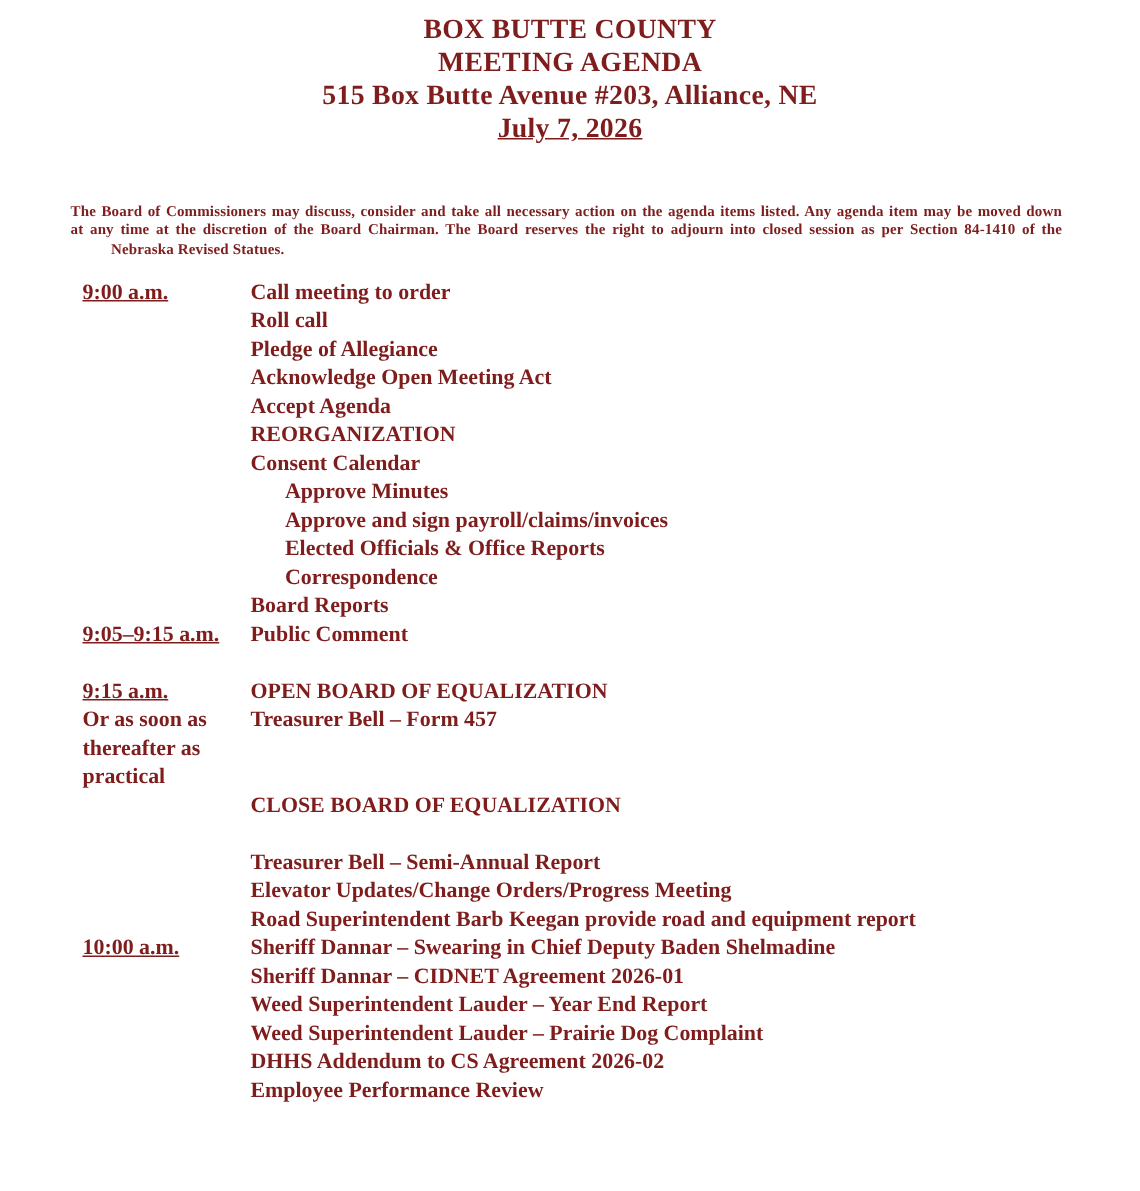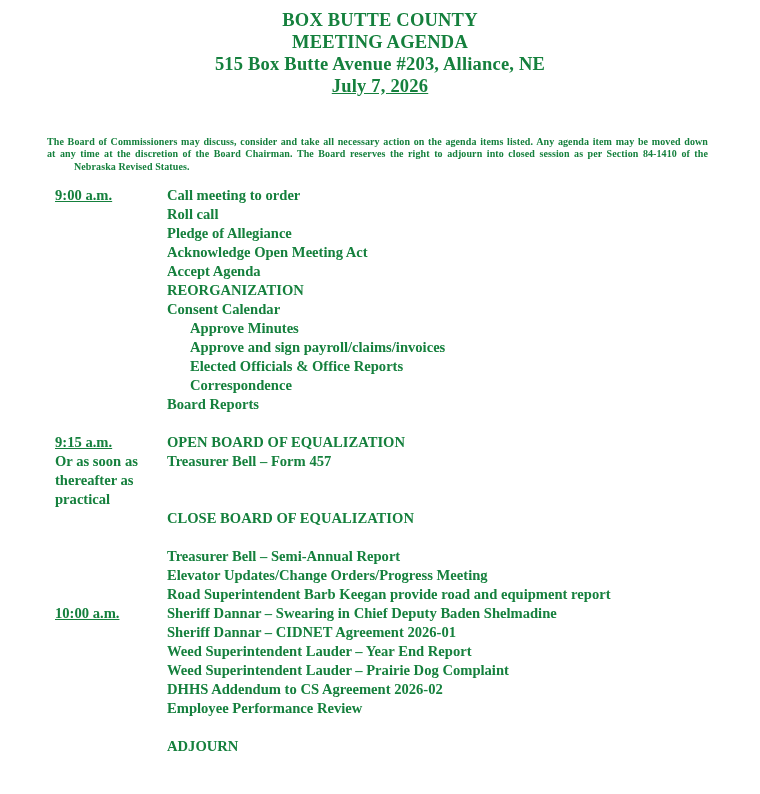--- a/index.html
+++ b/index.html
@@ -1,21 +1,21 @@
 <!DOCTYPE html>
 <html><head>
 <meta charset="utf-8">
 <style>
   html, body { margin: 0; padding: 0; }
   .page {
     position: relative;
     width: 760px;
     height: 794px;
     background: #ffffff;
-    color: #15803d;
+    color: #7f1d1d;
     font-family: "Liberation Serif", "DejaVu Serif", serif;
     font-weight: bold;
     overflow: hidden;
   }
 
   
   .header {
     position: absolute;
     top: 9px;
     left: 0;
@@ -116,20 +116,24 @@
         <span class="desc ind">Elected Officials &amp; Office Reports</span>
       </div>
       <div class="row">
         <span class="time"></span>
         <span class="desc ind">Correspondence</span>
       </div>
       <div class="row">
         <span class="time"></span>
         <span class="desc">Board Reports</span>
       </div>
+      <div class="row">
+        <span class="time u">9:05–9:15 a.m.</span>
+        <span class="desc">Public Comment</span>
+      </div>
       <div class="spacer"></div>
       <div class="row">
         <span class="time u">9:15 a.m.</span>
         <span class="desc">OPEN BOARD OF EQUALIZATION</span>
       </div>
       <div class="row">
         <span class="time">Or as soon as</span>
         <span class="desc">Treasurer Bell – Form 457</span>
       </div>
       <div class="row">
@@ -175,19 +179,15 @@
       </div>
       <div class="row">
         <span class="time"></span>
         <span class="desc">DHHS Addendum to CS Agreement 2026-02</span>
       </div>
       <div class="row">
         <span class="time"></span>
         <span class="desc">Employee Performance Review</span>
       </div>
       <div class="spacer"></div>
-      <div class="row">
-        <span class="time"></span>
-        <span class="desc">ADJOURN</span>
-      </div>
     </div>
 
 </div>
 
 </body></html>

